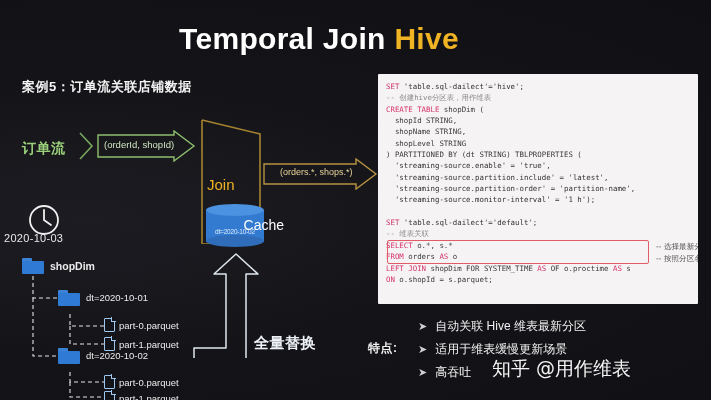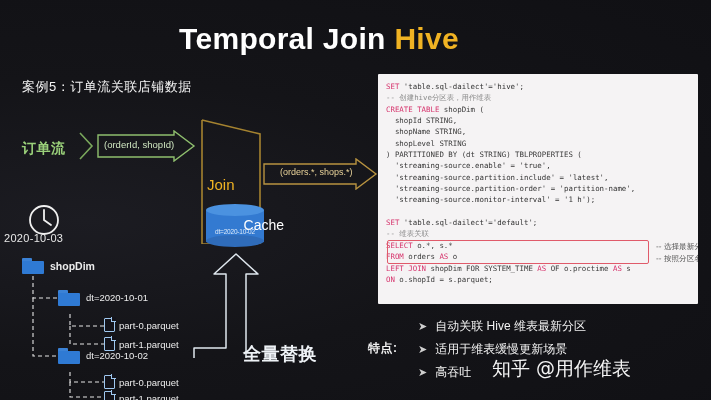--- a/index.html
+++ b/index.html
@@ -25,21 +25,21 @@
   .brand .asia { color:#9a9a9a; font-weight:400; letter-spacing:.6px; }
 
   .title {
     position:absolute; top:22px; left:0; width:638px; text-align:center;
     font-size:30px; font-weight:700; color:#ffffff; letter-spacing:.3px;
   }
   .title .hl { color:#f0b323; }
 
   .subtitle {
     position:absolute; top:78px; left:22px;
-    font-size:13px; font-weight:400; color:#f3f3f3; letter-spacing:.5px;
+    font-size:13px; font-weight:700; color:#f3f3f3; letter-spacing:.5px;
   }
 
   
   .order-label {
     position:absolute; left:22px; top:140px;
     font-size:14px; font-weight:700; color:#9ad07a; letter-spacing:.5px;
   }
   .green-arrow {
     position:absolute; left:78px; top:130px; width:118px; height:32px;
   }
@@ -118,22 +118,22 @@
     background:#13131a; border-left:1.2px solid #9fc8f0;
     border-bottom:1.2px solid #9fc8f0;
   }
   .tlabel {
     position:absolute; font-size:9.5px; color:#ececec; white-space:nowrap;
   }
   .tlabel.big { font-size:10.5px; font-weight:700; }
 
   .replace-arrow { position:absolute; left:186px; top:252px; width:108px; height:108px; }
   .replace-txt {
-    position:absolute; left:243px; top:334px; font-size:18px;
-    font-weight:700; color:#eef2f6; letter-spacing:.5px; white-space:nowrap;margin-top:8px;
+    position:absolute; left:254px; top:334px; font-size:15px;
+    font-weight:700; color:#eef2f6; letter-spacing:.5px; white-space:nowrap;
   }
 
   
   .code-panel {
     position:absolute; left:378px; top:74px; width:320px; height:230px;
     background:#f5f3f4; border-radius:1px; overflow:hidden;
     padding:7px 0 0 8px;
   }
   .code-panel pre {
     font-family:"DejaVu Sans Mono", monospace;

